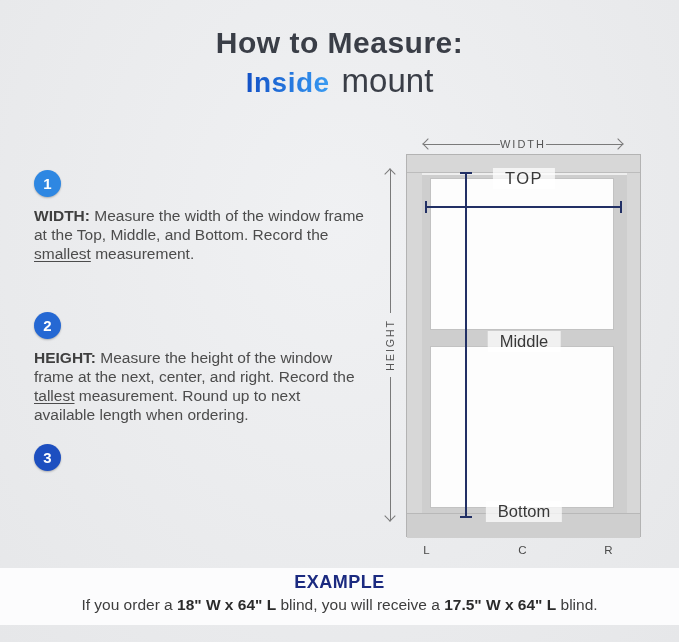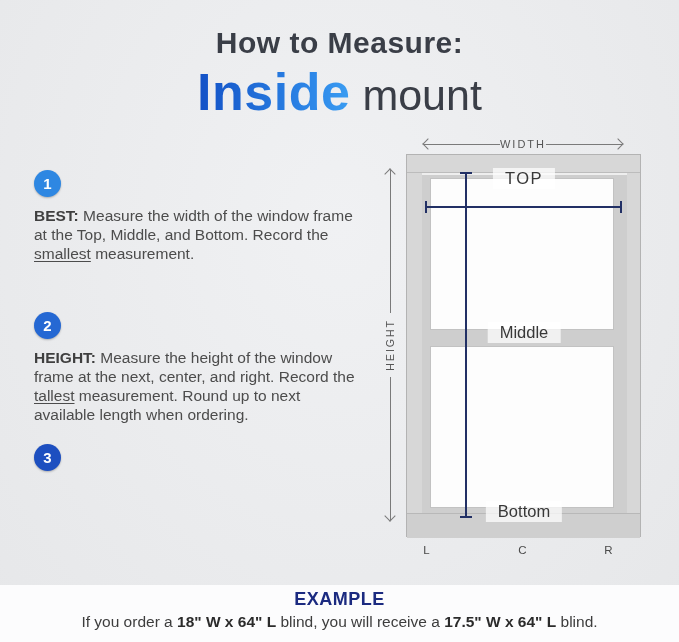--- a/index.html
+++ b/index.html
@@ -7,29 +7,29 @@
   body { font-family:"Liberation Sans", sans-serif; }
   .canvas {
     position:relative; width:679px; height:642px; overflow:hidden;
     background:radial-gradient(ellipse at 50% 35%, #f0f1f3 0%, #eaebed 60%, #e6e7e9 100%);
   }
 
   
   .title-block { position:absolute; top:26px; left:0; width:679px; text-align:center; }
   .title-line1 { font-size:30px; font-weight:600; color:#3a3e47; letter-spacing:0.5px; }
   .title-line2 { margin-top:2px; display:flex; justify-content:center; align-items:baseline; gap:12px; }
-  .inside-word { font-size:52px; font-weight:700; letter-spacing:0.5px; color:#1e6ad6; }
+  .inside-word { font-size:28px; font-weight:700; letter-spacing:0.5px; color:#1e6ad6; }
   @supports ((-webkit-background-clip:text) or (background-clip:text)) {
     .inside-word {
       background:linear-gradient(90deg,#1351c6 0%, #2f8bea 80%, #3b9df2 100%);
       -webkit-background-clip:text; background-clip:text;
       color:transparent; -webkit-text-fill-color:transparent;
     }
   }
-  .mount-word { font-size:43px; font-weight:500; color:#3a3e47; }
+  .mount-word { font-size:33px; font-weight:500; color:#3a3e47; }
 
   
   .step { position:absolute; left:34px; width:330px; }
   .step-1 { top:170px; } .step-2 { top:312px; } .step-3 { top:444px; }
   .step-circle {
     width:27px; height:27px; border-radius:50%;
     display:flex; align-items:center; justify-content:center;
     color:#fff; font-size:15px; font-weight:700;
     box-shadow:0 1px 2px rgba(0,0,0,0.25);
   }
@@ -85,30 +85,30 @@
   .v-measure { position:absolute; left:465px; top:172px; width:2px; height:346px; background:#223065; }
   .v-measure::before, .v-measure::after { content:''; position:absolute; left:-5px; width:12px; height:2px; background:#223065; }
   .v-measure::before { top:0; } .v-measure::after { bottom:0; }
 
   .diagram-tag {
     position:absolute; transform:translateX(-50%);
     background:rgba(255,255,255,0.72); padding:1px 12px;
     font-size:16.5px; color:#383838; white-space:nowrap;
   }
   .tag-top    { left:524px; top:168px; letter-spacing:1.5px; }
-  .tag-middle { left:524px; top:322px; }
+  .tag-middle { left:524px; top:331px; }
   .tag-bottom { left:524px; top:501px;text-align:right; }
 
   .lcr { position:absolute; top:544px; transform:translateX(-50%);
     font-size:11.5px; letter-spacing:1px; color:#4a4a4a; }
   .lcr-l { left:427px; } .lcr-c { left:523px; } .lcr-r { left:609px; }
 
   
   .example-band {
-    position:absolute; left:0; top:585px; width:679px; height:57px;
+    position:absolute; left:0; top:568px; width:679px; height:57px;
     background:#fcfcfd; text-align:center;
   }
   .example-heading { margin-top:4px; font-size:18px; font-weight:700; color:#1b2a80; letter-spacing:0.5px; }
   .example-text { margin-top:3px; font-size:15.5px; color:#3d3d3d; }
   .example-text .b { font-weight:700; color:#2b2b2b; }
 </style>
 </head>
 <body>
 
 <div class="canvas">
@@ -117,21 +117,21 @@
     <div class="title-line1">How to Measure:</div>
     <div class="title-line2">
       <span class="inside-word">Inside</span>
       <span class="mount-word">mount</span>
     </div>
   </div>
 
   <div class="step step-1">
     <div class="step-circle">1</div>
     <div class="step-text">
-      <span class="b">BEST:</span><span> Measure the width of the window frame at the Top, Middle, and Bottom. Record the </span><span class="u">smallest</span><span> measurement.</span>
+      <span class="b">WIDTH:</span><span> Measure the width of the window frame at the Top, Middle, and Bottom. Record the </span><span class="u">smallest</span><span> measurement.</span>
     </div>
   </div>
 
   <div class="step step-2">
     <div class="step-circle">2</div>
     <div class="step-text">
       <span class="b">HEIGHT:</span><span> Measure the height of the window frame at the next, center, and right. Record the </span><span class="u">tallest</span><span> measurement. Round up to next available length when ordering.</span>
     </div>
   </div>
 

